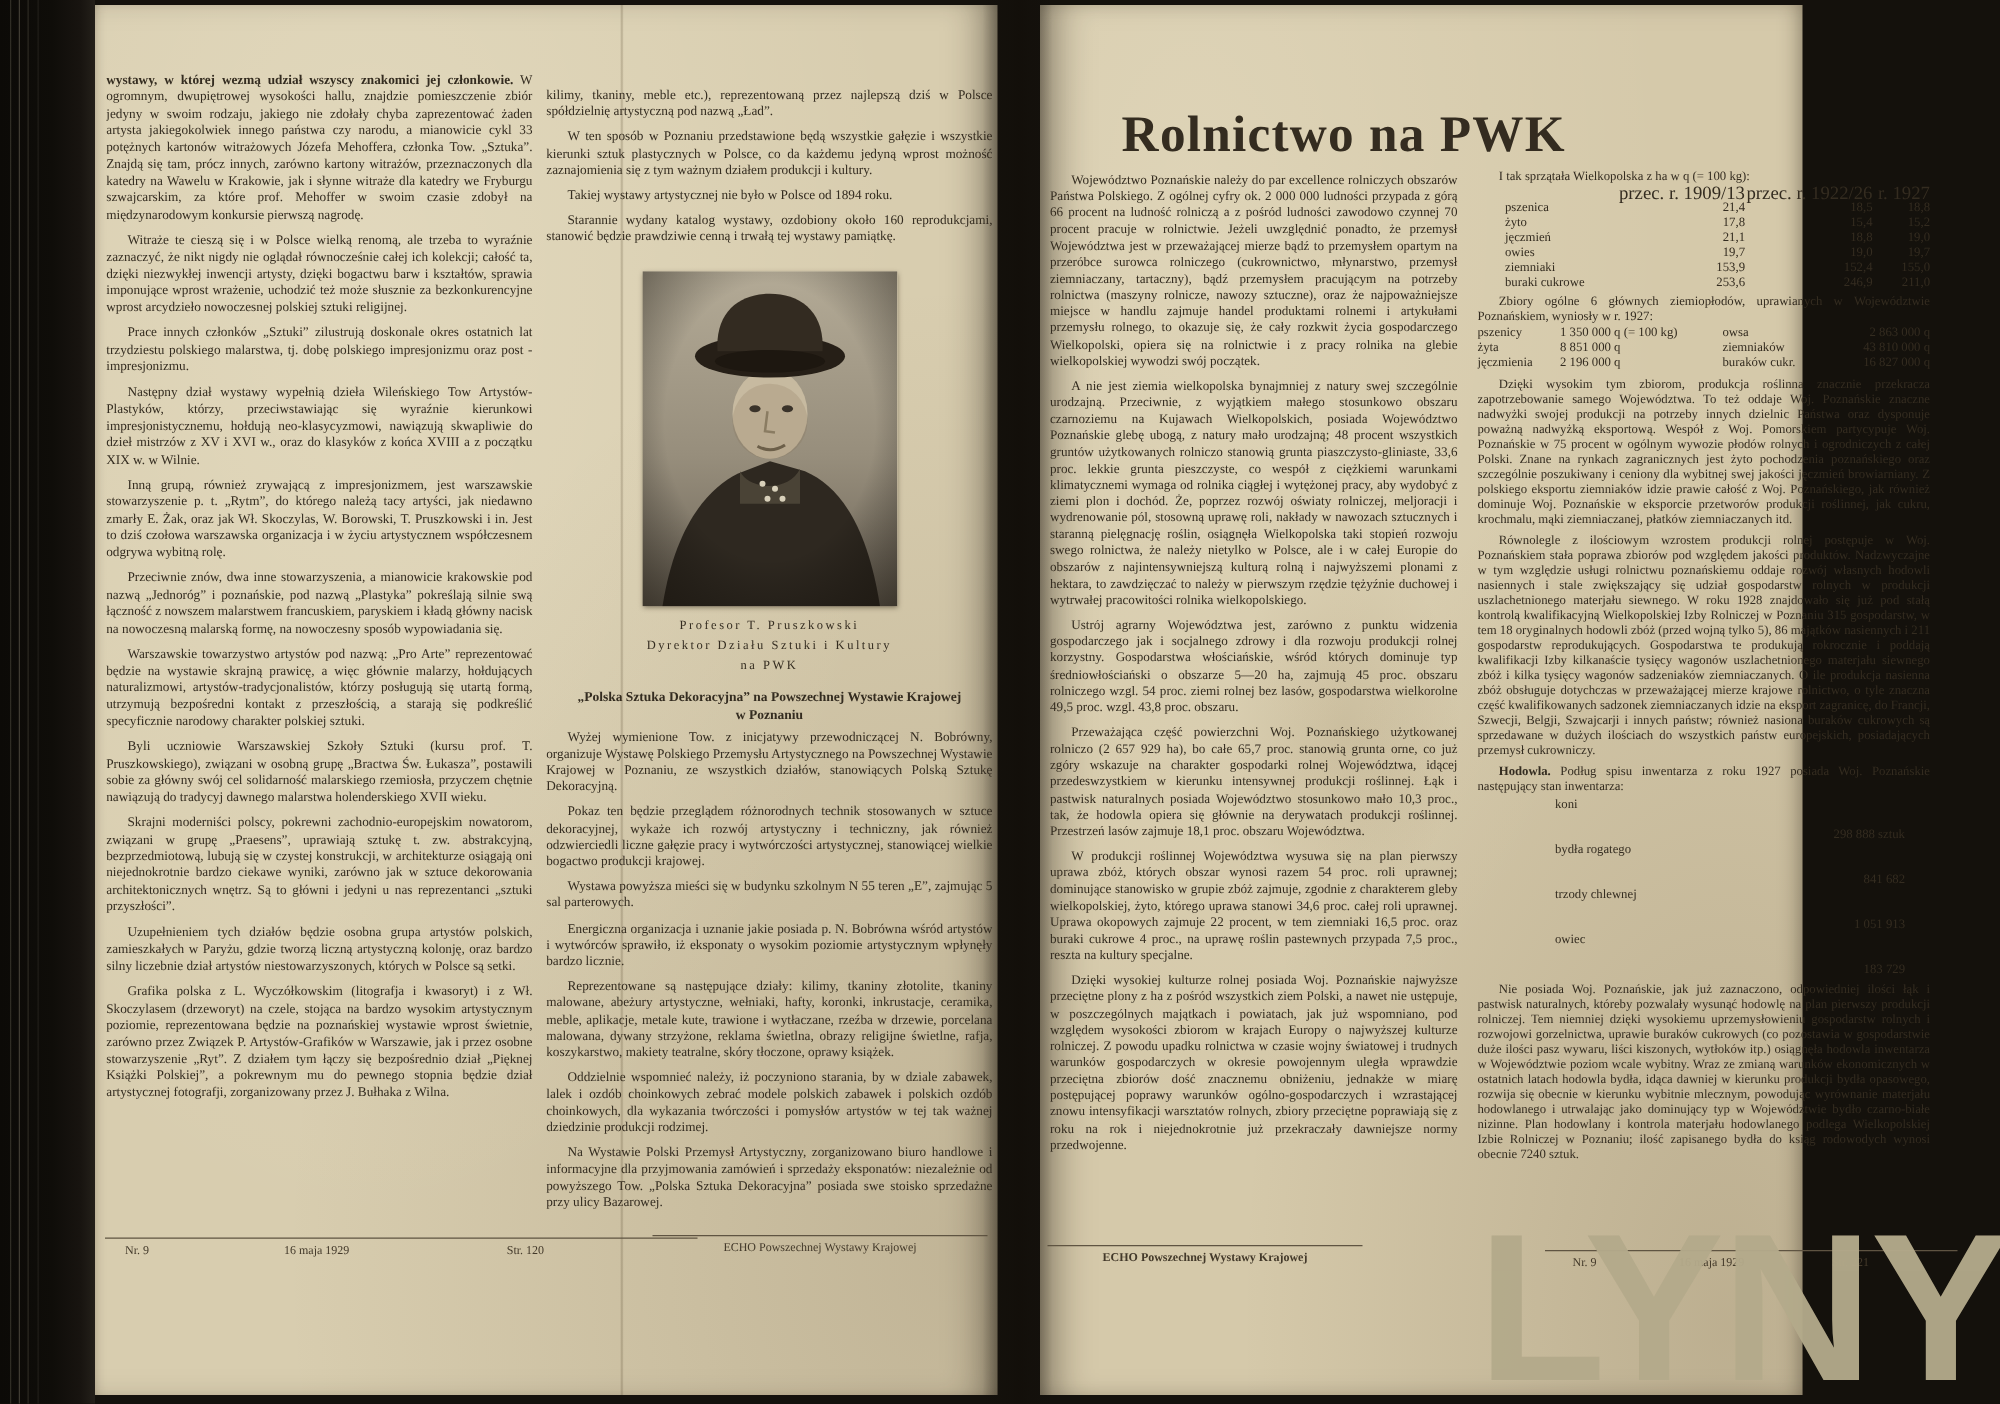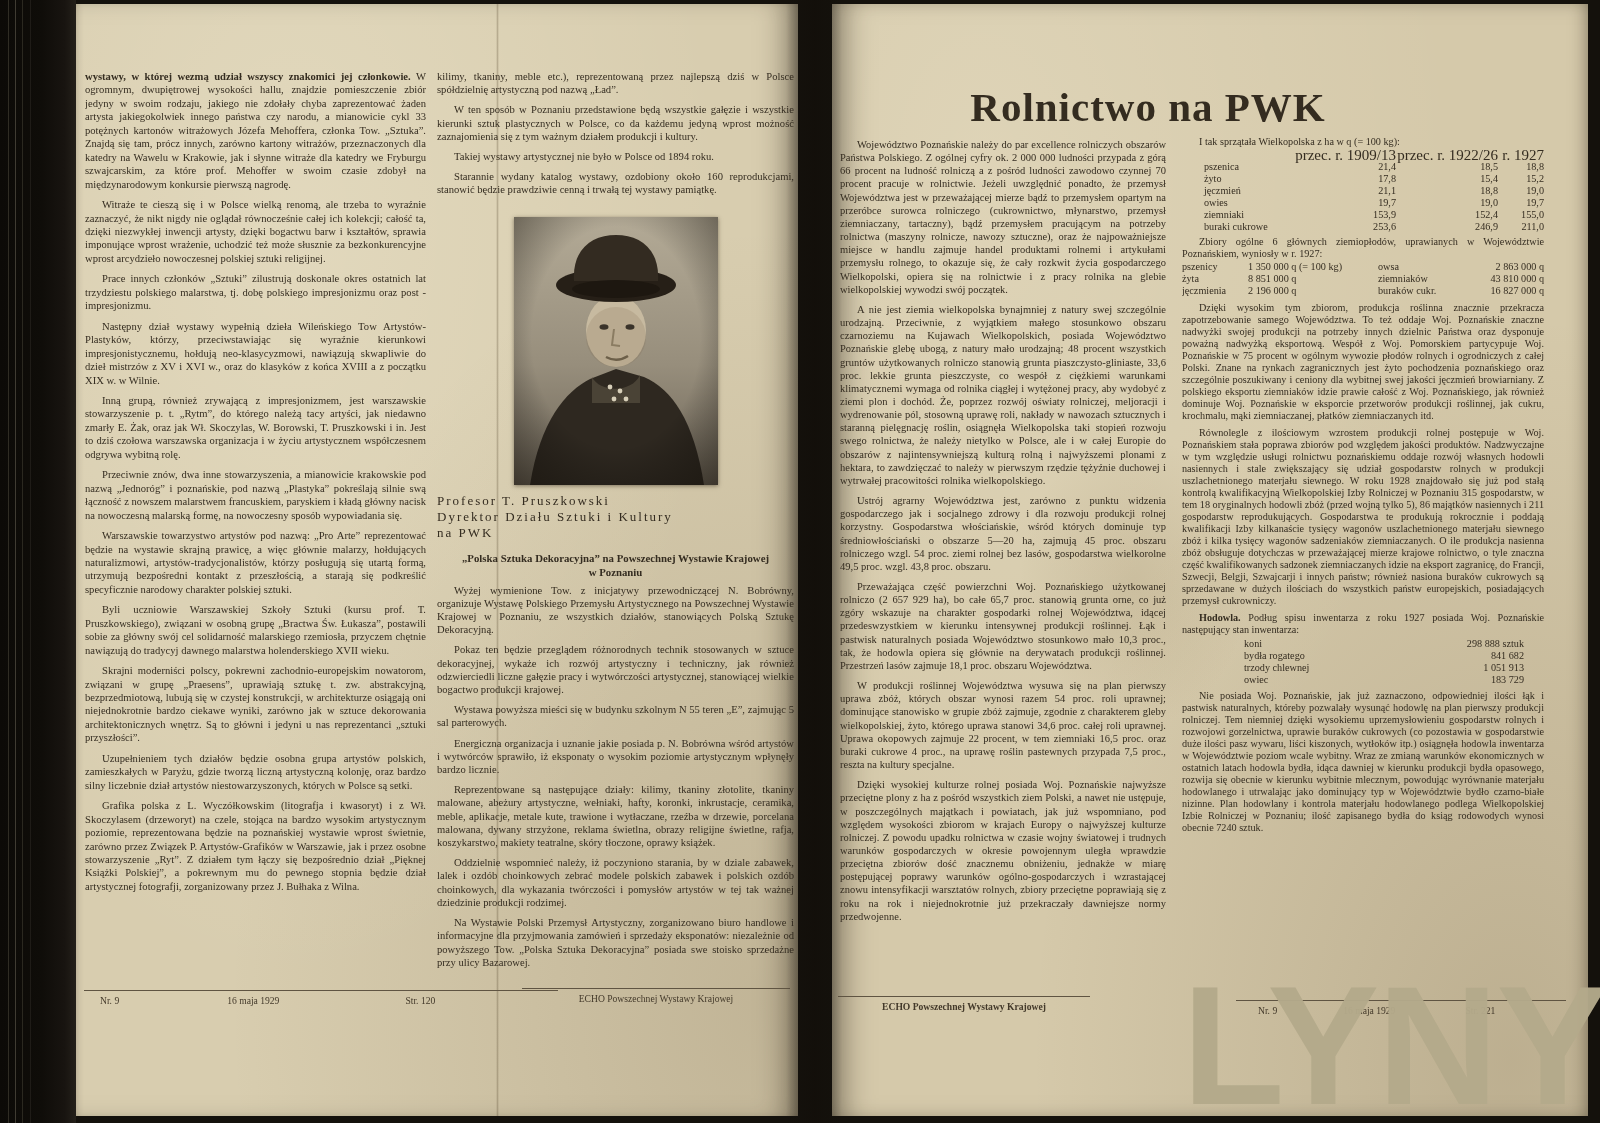--- a/index.html
+++ b/index.html
@@ -9,63 +9,63 @@
     background:
       linear-gradient(90deg,#0c0a07 0%,#0f0d09 55%,#181410 85%,#24201a 100%);}
   .binding .edge-line{position:absolute;top:0;bottom:0;width:1px;background:rgba(216,205,176,.5);}
   .page{position:absolute;top:4px;height:1112px;background:#d7cbac;z-index:1;}
   .page-left{left:76px;width:722px;
     background:
       radial-gradient(ellipse at 30% 20%, rgba(255,250,230,.25), rgba(0,0,0,0) 60%),
       radial-gradient(ellipse at 95% 90%, rgba(90,70,40,.18), rgba(0,0,0,0) 55%),
       #d8cdaf;
     box-shadow: inset -26px 0 32px -18px rgba(30,22,12,.55), inset 4px 0 10px -6px rgba(30,22,12,.4);}
-  .page-right{left:832px;width:756px;
+  .page-right{left:832px;width:610px;
     background:
       radial-gradient(ellipse at 20% 15%, rgba(255,250,230,.22), rgba(0,0,0,0) 55%),
       radial-gradient(ellipse at 40% 52%, rgba(110,85,45,.14), rgba(0,0,0,0) 18%),
       radial-gradient(ellipse at 90% 95%, rgba(90,70,40,.2), rgba(0,0,0,0) 50%),
       #d5c9aa;
     box-shadow: inset 26px 0 32px -18px rgba(30,22,12,.55), inset -10px 0 18px -10px rgba(30,22,12,.5);}
   .gutter{position:absolute;left:786px;top:0;width:56px;height:1123px;z-index:4;pointer-events:none;
     background:linear-gradient(90deg,rgba(18,14,9,0) 0%,rgba(18,14,9,.45) 40%,rgba(18,14,9,.72) 52%,rgba(18,14,9,.35) 66%,rgba(18,14,9,0) 100%);}
   .crease{position:absolute;top:0;bottom:0;width:3px;z-index:2;pointer-events:none;
     background:linear-gradient(90deg,rgba(70,55,30,0),rgba(70,55,30,.25),rgba(70,55,30,0));}
 
   .col{position:absolute;text-align:justify;overflow:hidden;}
   .col p{margin:0 0 7px 0;text-indent:17px;}
   .col p.noindent{text-indent:0;}
   .lead-bold{font-weight:bold;}
 
   
-  .col-l1{left:9px;top:66px;width:341px;height:922px;font-size:10.6px;line-height:13.45px;}
+  .col-l1{left:9px;top:54px;width:341px;height:922px;font-size:10.6px;line-height:13.45px;}
   .col-l2{left:361px;top:66px;width:357px;height:926px;font-size:10.6px;line-height:13.2px;}
 
   .photo-wrap{width:204px;margin:20px auto 6px auto;box-shadow:0 1px 4px rgba(40,30,15,.5);}
   .photo-wrap svg{display:block;}
-  .caption{font-size:13px;line-height:16px;letter-spacing:2px;margin:8px 0 10px 0;}
+  .caption{text-align:center;font-size:10px;line-height:16px;letter-spacing:2px;margin:8px 0 10px 0;}
   .subheading{text-align:center;font-weight:bold;font-size:10.8px;line-height:14px;margin:6px 0 5px 0;}
 
   
   .headline{position:absolute;top:56px;left:0;width:100%;text-align:center;transform:translateX(-62px);
     font-size:41px;font-weight:bold;letter-spacing:1px;line-height:1;}
   .col-r1{left:8px;top:134px;width:326px;height:845px;font-size:10.5px;line-height:13.15px;}
   .col-r2{left:350px;top:132px;width:362px;height:884px;font-size:10.2px;line-height:12px;}
   .col-r2 p{margin:0 0 5px 0;}
 
   .yields-intro{text-indent:17px;margin-bottom:1px;}
   .yields-head{display:grid;grid-template-columns:110px 104px 102px 46px;font-size:15px;}
   .yields-head span{text-align:right;}
   .yields-row{display:grid;grid-template-columns:148px 66px 102px 46px;}
   .yields-row .num{text-align:right;}
   .yields-row .lbl{padding-left:22px;}
   .totals-row{display:grid;grid-template-columns:66px 130px 84px 82px;}
   .totals-row .val-r{text-align:right;}
   .inv-row{display:grid;grid-template-columns:150px 130px;margin-left:62px;}
-  .inv-row .val{text-align:right;}
+  .inv-row .val{text-align:right;margin-top:24px;}
 
   
   .footer{position:absolute;font-size:9.6px;color:#43392a;z-index:3;}
   .f-rule{border-top:1px solid #5f5442;margin-bottom:4px;}
   .f-row{display:flex;}
   .fl-issue{left:8px;top:986px;width:474px;}
   .fl-issue .f-row span:nth-child(1){margin-left:16px;}
   .fl-issue .f-row span:nth-child(2){margin-left:108px;}
   .fl-issue .f-row span:nth-child(3){margin-left:126px;}
   .fl-journal{right:8px;top:984px;width:268px;text-align:center;}

